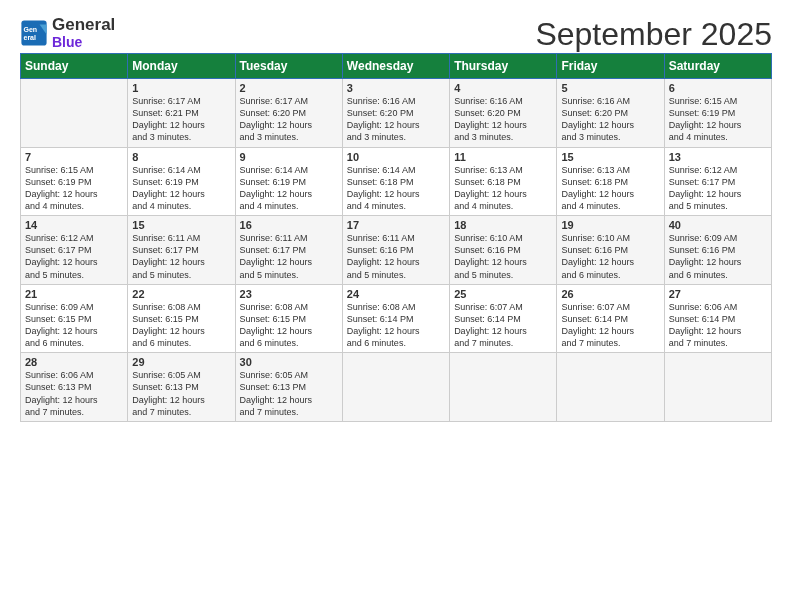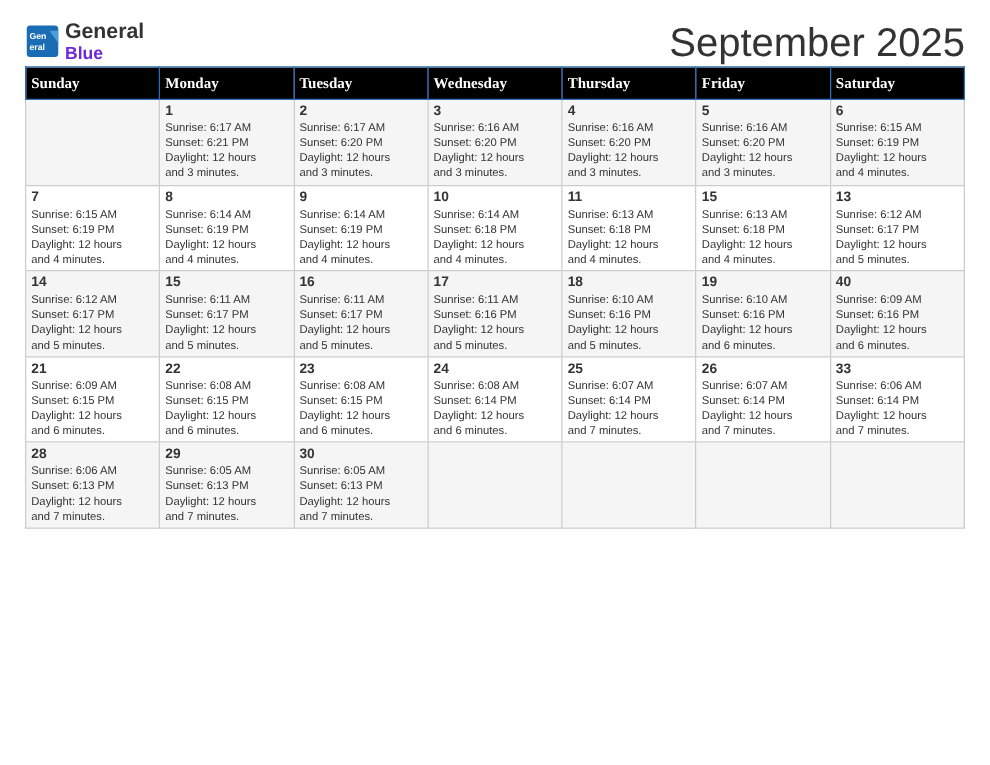--- a/index.html
+++ b/index.html
@@ -40,22 +40,21 @@
     .subtitle {
       font-size: 14px;
       color: #555;
     }
     table {
       width: 100%;
       border-collapse: collapse;
       table-layout: fixed;
     }
     thead tr {
-      background-color: #000000;
-      font-family: Liberation Serif, serif;
+      background-color: #15803d;
     }
     thead th {
       color: #fff;
       font-size: 12px;
       font-weight: bold;
       padding: 5px 4px;
       text-align: left;
       border: 1px solid #2e6db4;
     }
     tbody tr {
@@ -307,21 +306,21 @@
 and 7 minutes.</div>
           </td>
           <td>
             <span class="day-number">26</span>
             <div class="day-info" style="white-space: pre-line;">Sunrise: 6:07 AM
 Sunset: 6:14 PM
 Daylight: 12 hours
 and 7 minutes.</div>
           </td>
           <td>
-            <span class="day-number">33</span>
+            <span class="day-number">27</span>
             <div class="day-info" style="white-space: pre-line;">Sunrise: 6:06 AM
 Sunset: 6:14 PM
 Daylight: 12 hours
 and 7 minutes.</div>
           </td>
         </tr>
         <tr>
           <td>
             <span class="day-number">28</span>
             <div class="day-info" style="white-space: pre-line;">Sunrise: 6:06 AM

